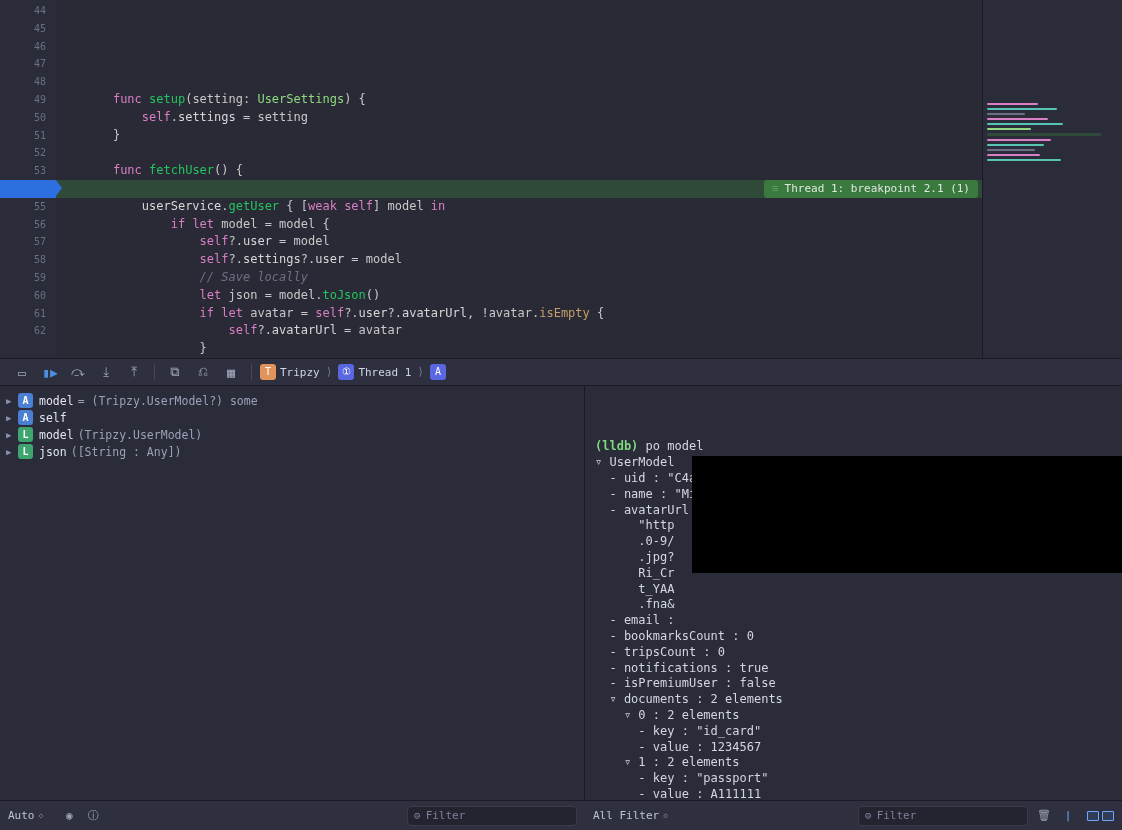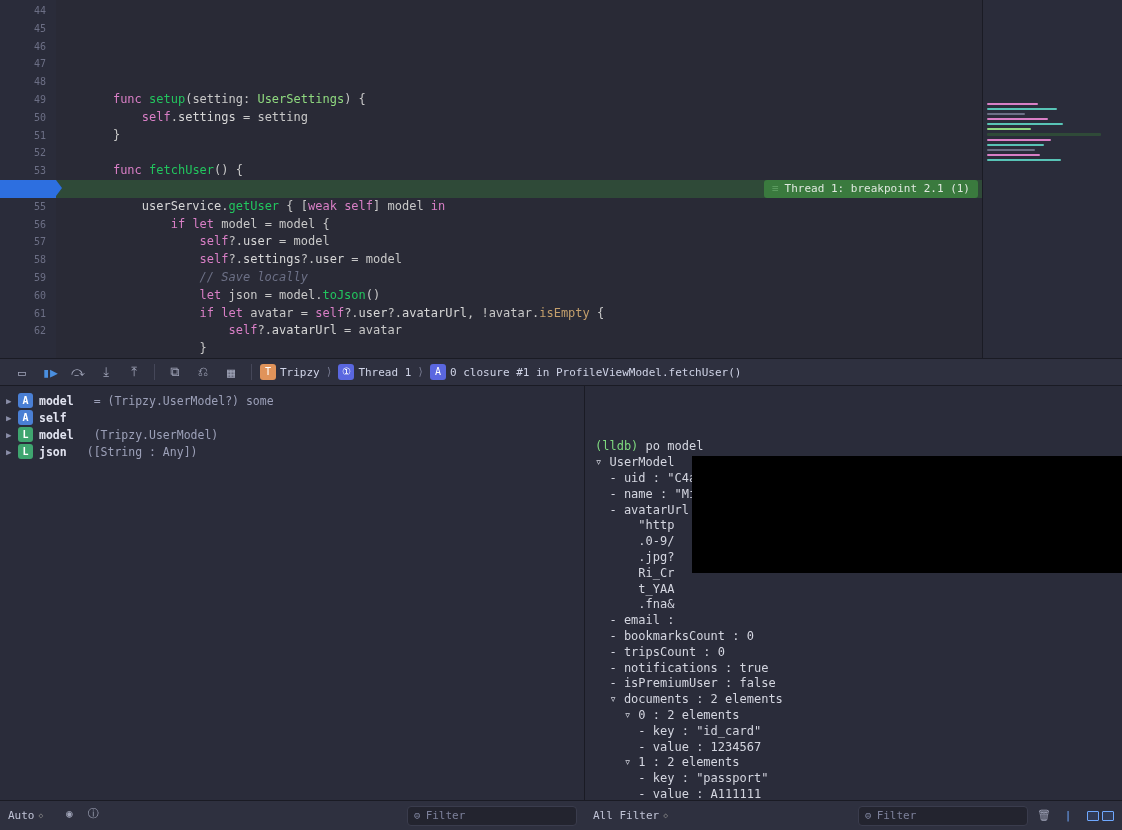--- a/index.html
+++ b/index.html
@@ -30,27 +30,27 @@
 .crumb-box.t{background:#e0935a}
 .crumb{margin:0 2px;color:#cfd3e6;display:inline-flex;align-items:center}
 .chev{margin:0 4px;color:#787b92}
 .debug{display:flex;height:414px}
 .vars-pane{width:585px;background:#2a2c3a;border-right:1px solid #1a1b24;padding:6px;font-size:11.5px;color:#d0d3e2}
 .vr{display:flex;align-items:center;height:17px;cursor:pointer}
 .tri{color:#8a8ea8;width:10px;font-size:9px;margin-right:2px}
 .vtype{display:inline-block;width:15px;height:15px;border-radius:3px;color:#fff;font-size:10px;font-weight:bold;text-align:center;line-height:15px;margin-right:6px}
 .vtype.A{background:#4a7fd4}
 .vtype.L{background:#3fa56f}
-.vname{color:#e2e4f0;font-weight:700;margin-right:20px}
+.vname{color:#e2e4f0;font-weight:400;margin-right:4px}
 .vval{color:#9ca0b8}
 .console{flex:1;background:#2a2c3a;padding:6px 10px;font-size:12px;line-height:15.8px;white-space:pre;color:#d4d6e0;overflow:hidden;position:relative}
-.lldb{color:#7fd97f;font-weight:normal}
+.lldb{color:#7fd97f;font-weight:bold}
 .redact{position:absolute;background:#000;left:107px;top:70px;width:440px;height:117px}
 .bottombar{position:absolute;bottom:0;left:0;right:0;height:30px;background:#2e303f;border-top:1px solid #1a1b24;display:flex;align-items:center;font-size:11px;color:#a8acc0}
-.bb-left{width:585px;display:flex;padding:0 8px}
+.bb-left{width:585px;display:flex;align-items:center;padding:0 8px}
 .bb-right{flex:1;display:flex;align-items:center;padding:0 8px}
 .filter-box{background:#23242f;border:1px solid #3a3c4d;border-radius:4px;height:20px;flex:1;display:flex;align-items:center;padding:0 6px;color:#7c809a}
 .filter-box .fi{margin-right:5px;font-size:11px}
 .bb-sel{margin-right:10px;display:flex;align-items:center;color:#c0c3d6}
 .bb-sel .dd{font-size:8px;margin-left:4px;color:#888}
 .bb-ico{margin-left:8px;width:16px;height:16px;display:flex;align-items:center;justify-content:center;cursor:pointer;color:#a0a4b8}
 .panes{display:flex;margin-left:8px}
 .panes div{width:12px;height:10px;border:1px solid #7a7e98;margin-left:3px;border-radius:1px}
 .panes div.active{border-color:#6fa8ff;background:#3a5a9a40}
 </style>
@@ -118,21 +118,20 @@
   <span class="tb-ico">▦</span>
   <span class="tb-sep"></span>
   <span id="breadcrumb"><span class="crumb">
         <span class="crumb-box t">T</span>
         <span>Tripzy</span>
       </span><span class="chev">⟩</span><span class="crumb">
         <span class="crumb-box ">①</span>
         <span>Thread 1</span>
       </span><span class="chev">⟩</span><span class="crumb">
         <span class="crumb-box ">A</span>
-        <span>0 closure #1 in ProfileViewModel.fetchUser()</span>
       </span></span>
 </div>
 
 <div class="debug">
   <div class="vars-pane" id="vars">
       <div class="vr">
         <span class="tri">▶</span>
         <span class="vtype A">A</span>
         <span class="vname">model</span>
         <span class="vval">= (Tripzy.UserModel?) some</span>

